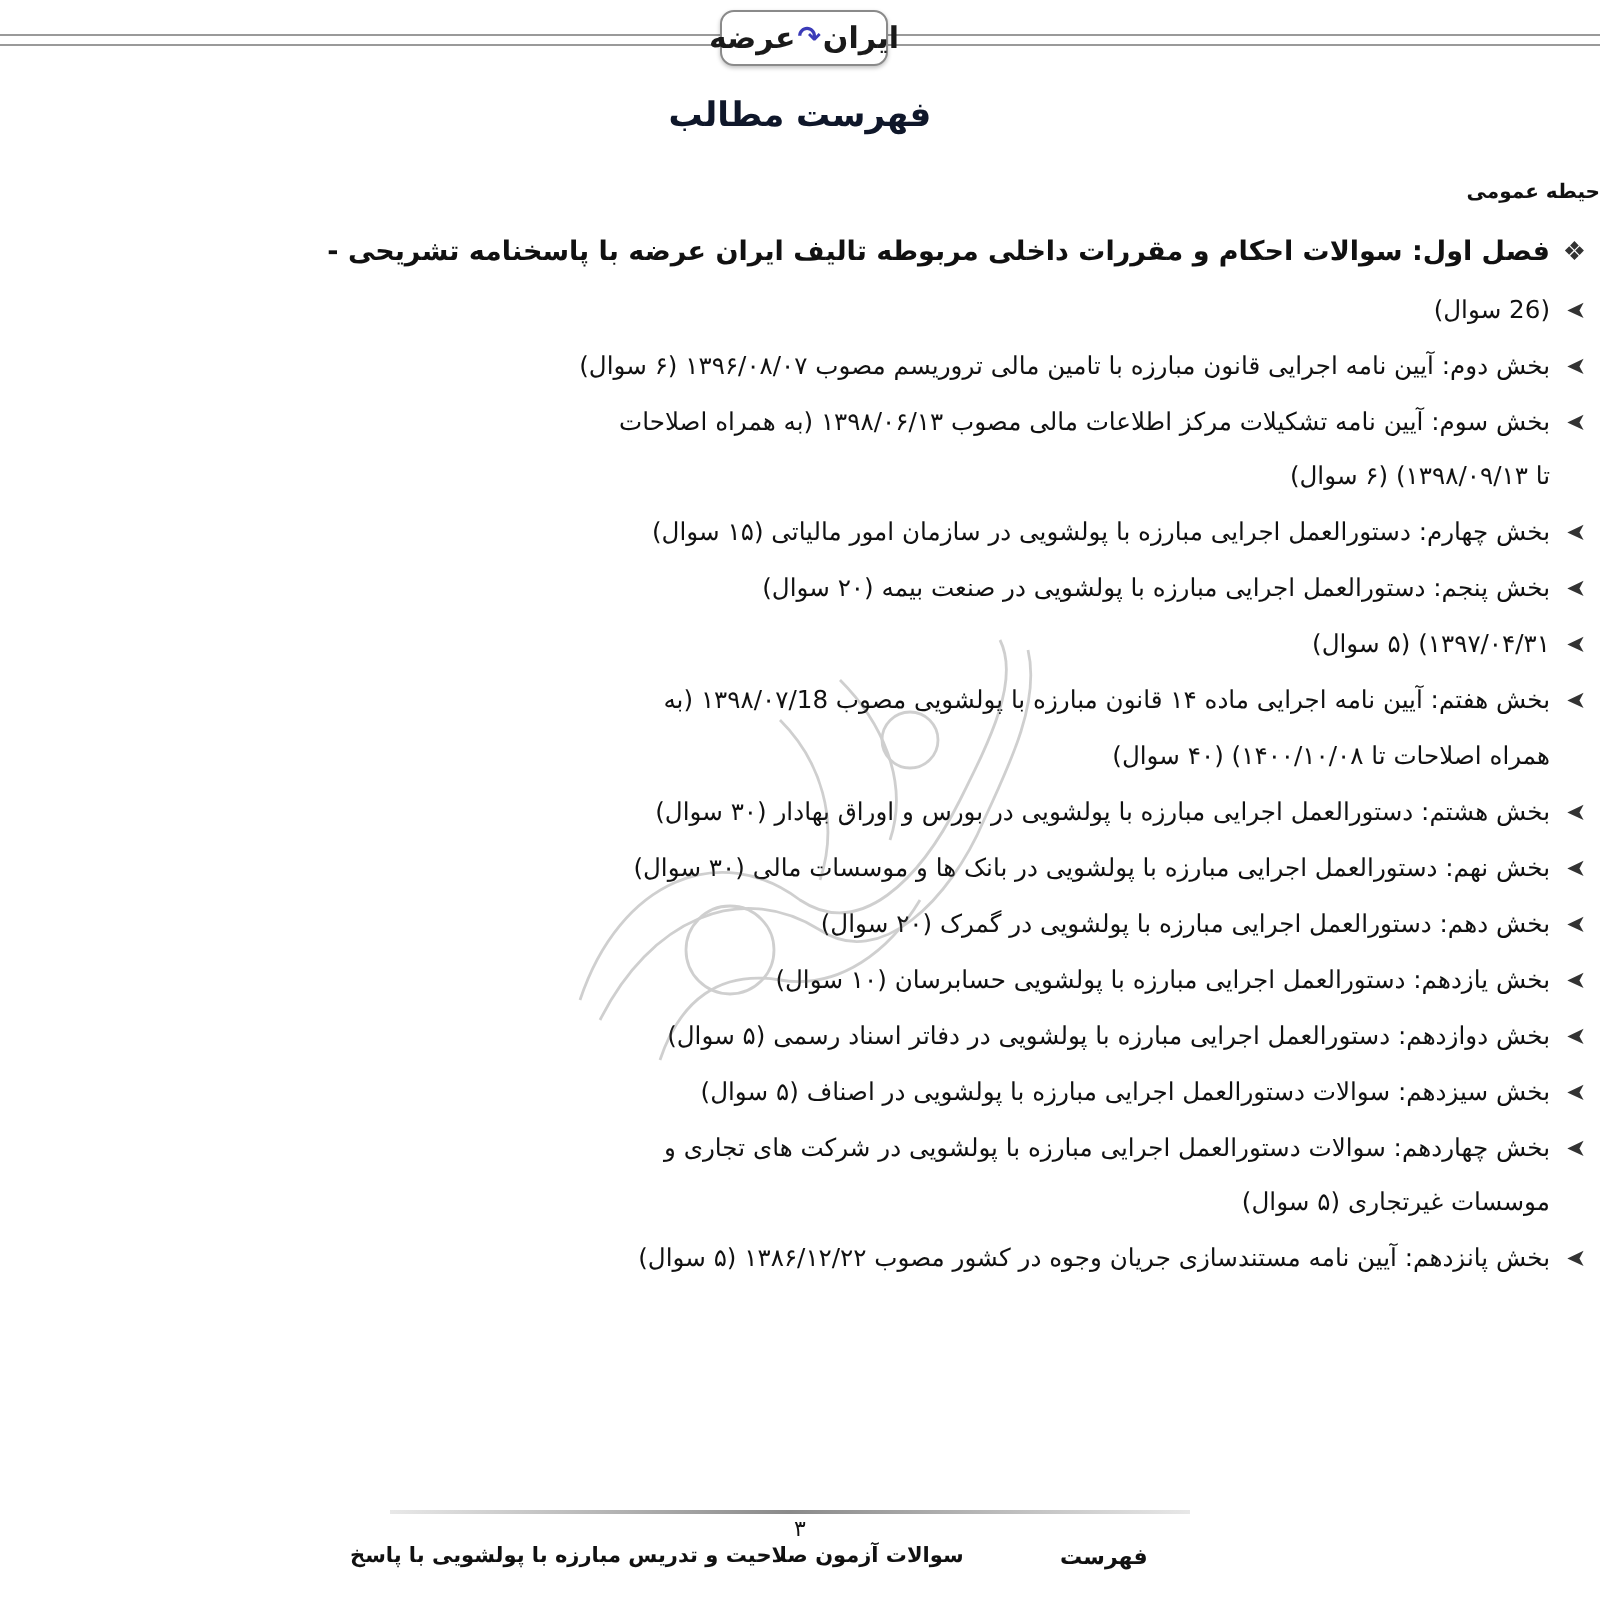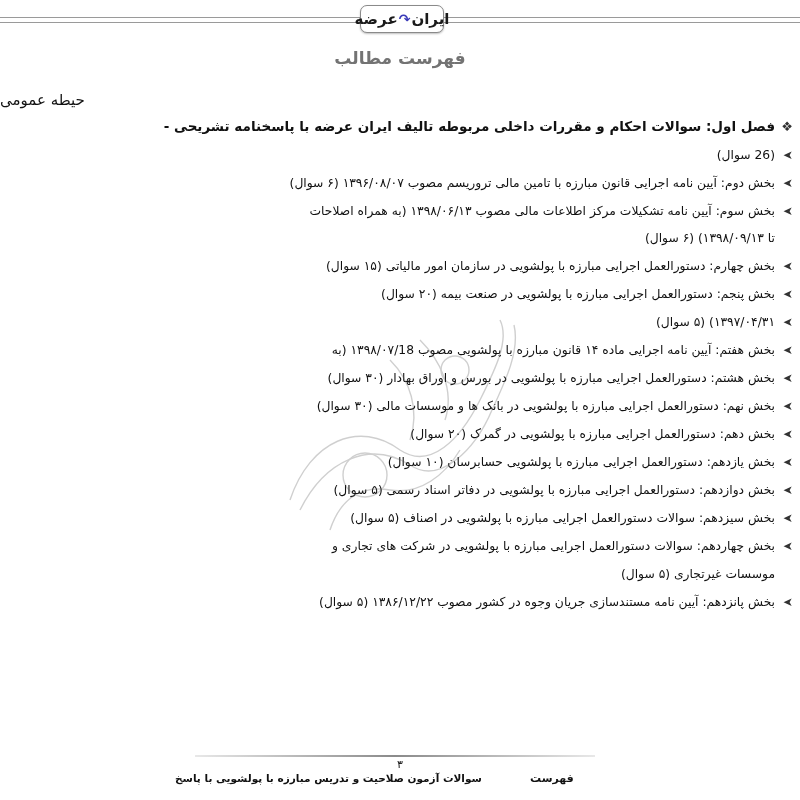--- a/index.html
+++ b/index.html
@@ -14,25 +14,25 @@
   .hrule.right { left:442px; width:358px; }
   .logo {
     position:absolute; left:360px; top:5px; width:82px; height:26px;
     border:1.5px solid #8a8a8a; border-radius:7px; background:#fff;
     display:flex; align-items:center; justify-content:center; direction:rtl;
     font-weight:bold; font-size:15px; color:#1a1a1a; box-shadow:0 1px 2px rgba(0,0,0,0.25);
   }
   .logo .arc { color:#3b3bb8; font-size:14px; margin:0 1px; }
   .title {
     position:absolute; top:48px; left:0; width:800px; text-align:center;
-    color:#737373; font-size:17px; font-weight:bold; direction:rtl;
+    color:#0f172a; font-size:17px; font-weight:bold; direction:rtl;
   }
   .subtitle {
-    position:absolute; top:91px; left:0; width:800px; text-align:left;
-    font-size:15px; font-weight:normal; direction:rtl;
+    position:absolute; top:91px; left:0; width:800px; text-align:right;
+    font-size:10px; font-weight:bold; direction:rtl;
   }
   .content {
     position:absolute; top:112px; left:145px; width:648px; direction:rtl; text-align:right;
   }
   .chapter {
     font-weight:bold; font-size:13.5px; line-height:29px; position:relative; padding-right:18px;
   }
   .chapter .diamond { position:absolute; right:0; top:0; color:#333; font-size:13px; }
   .item {
     font-size:12.3px; line-height:27.5px; position:relative; padding-right:18px; margin-top:0.5px;
@@ -96,20 +96,21 @@
           <span class="arrow" style="transform: scaleX(-1); display: inline-block;">➤</span>
           <div>بخش پنجم: دستورالعمل اجرایی مبارزه با پولشویی در صنعت بیمه (۲۰ سوال)</div>
         </div>
         <div class="item">
           <span class="arrow" style="transform: scaleX(-1); display: inline-block;">➤</span>
           <div>۱۳۹۷/۰۴/۳۱) (۵ سوال)</div>
         </div>
         <div class="item">
           <span class="arrow" style="transform: scaleX(-1); display: inline-block;">➤</span>
           <div>بخش هفتم: آیین نامه اجرایی ماده ۱۴ قانون مبارزه با پولشویی مصوب ۱۳۹۸/۰۷/18 (به</div>
+          <div>همراه اصلاحات  تا ۱۴۰۰/۱۰/۰۸) (۴۰ سوال)</div>
         </div>
         <div class="item">
           <span class="arrow" style="transform: scaleX(-1); display: inline-block;">➤</span>
           <div>بخش هشتم: دستورالعمل اجرایی مبارزه با پولشویی در بورس و اوراق بهادار (۳۰ سوال)</div>
         </div>
         <div class="item">
           <span class="arrow" style="transform: scaleX(-1); display: inline-block;">➤</span>
           <div>بخش نهم: دستورالعمل اجرایی مبارزه با پولشویی در بانک ها و موسسات مالی (۳۰ سوال)</div>
         </div>
         <div class="item">

